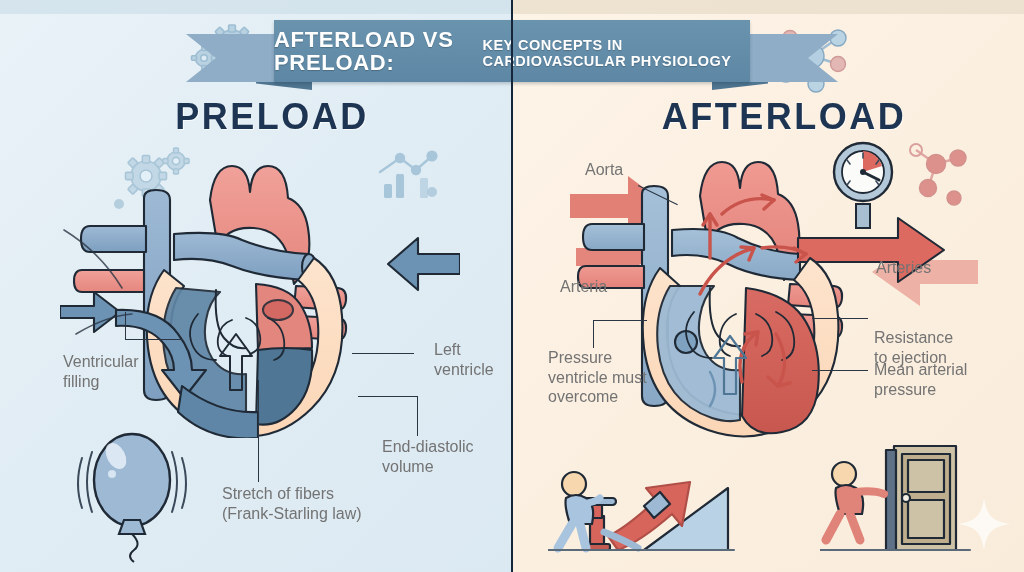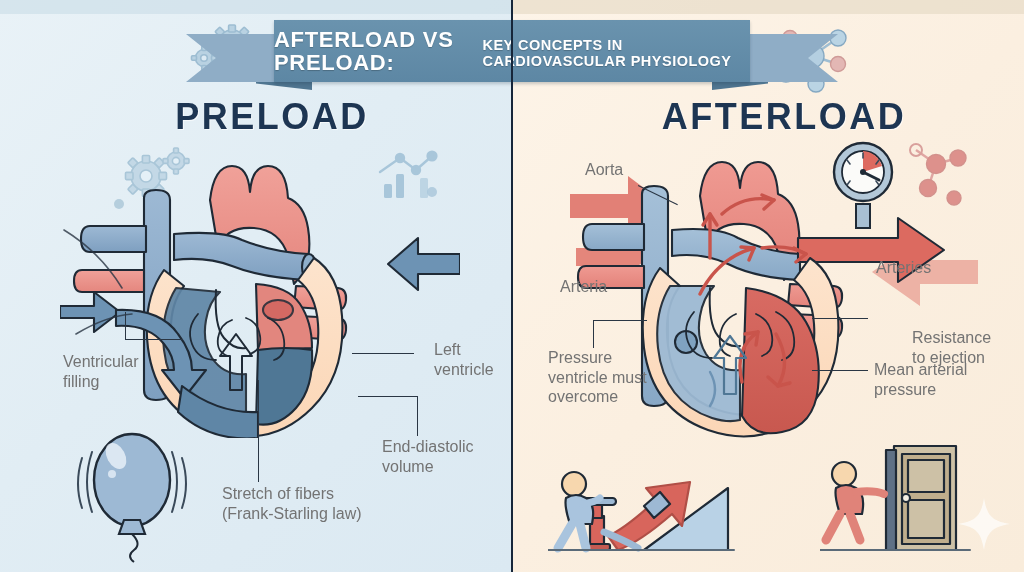--- a/index.html
+++ b/index.html
@@ -376,21 +376,21 @@
 
   <div class="leader h" style="left:638px;top:185px;width:44px;transform:rotate(26deg);transform-origin:left center;"></div>
   <div class="leader h" style="left:593px;top:320px;width:54px;"></div>
   <div class="leader v" style="left:593px;top:320px;height:28px;"></div>
   <div class="leader h" style="left:812px;top:318px;width:56px;"></div>
   <div class="leader h" style="left:812px;top:370px;width:56px;"></div>
 
   <div class="lbl" style="left:585px;top:160px;width:70px;">Aorta</div>
   <div class="lbl" style="left:560px;top:277px;width:80px;">Arteria</div>
   <div class="lbl" style="left:876px;top:258px;width:90px;">Arteries</div>
-  <div class="lbl" style="left:874px;top:328px;width:110px;margin-left:38px;">Resistance
+  <div class="lbl" style="left:874px;top:328px;width:110px;">Resistance
 to ejection</div>
   <div class="lbl" style="left:874px;top:360px;width:110px;">Mean arterial
 pressure</div>
   <div class="lbl" style="left:548px;top:348px;width:118px;">Pressure
 ventricle must
 overcome</div>
 
   <svg class="art" style="left:548px;top:444px;" width="200" height="128" viewBox="0 0 200 128">
     <g stroke="#1f2a36" stroke-width="2.2" stroke-linejoin="round" stroke-linecap="round">
 

